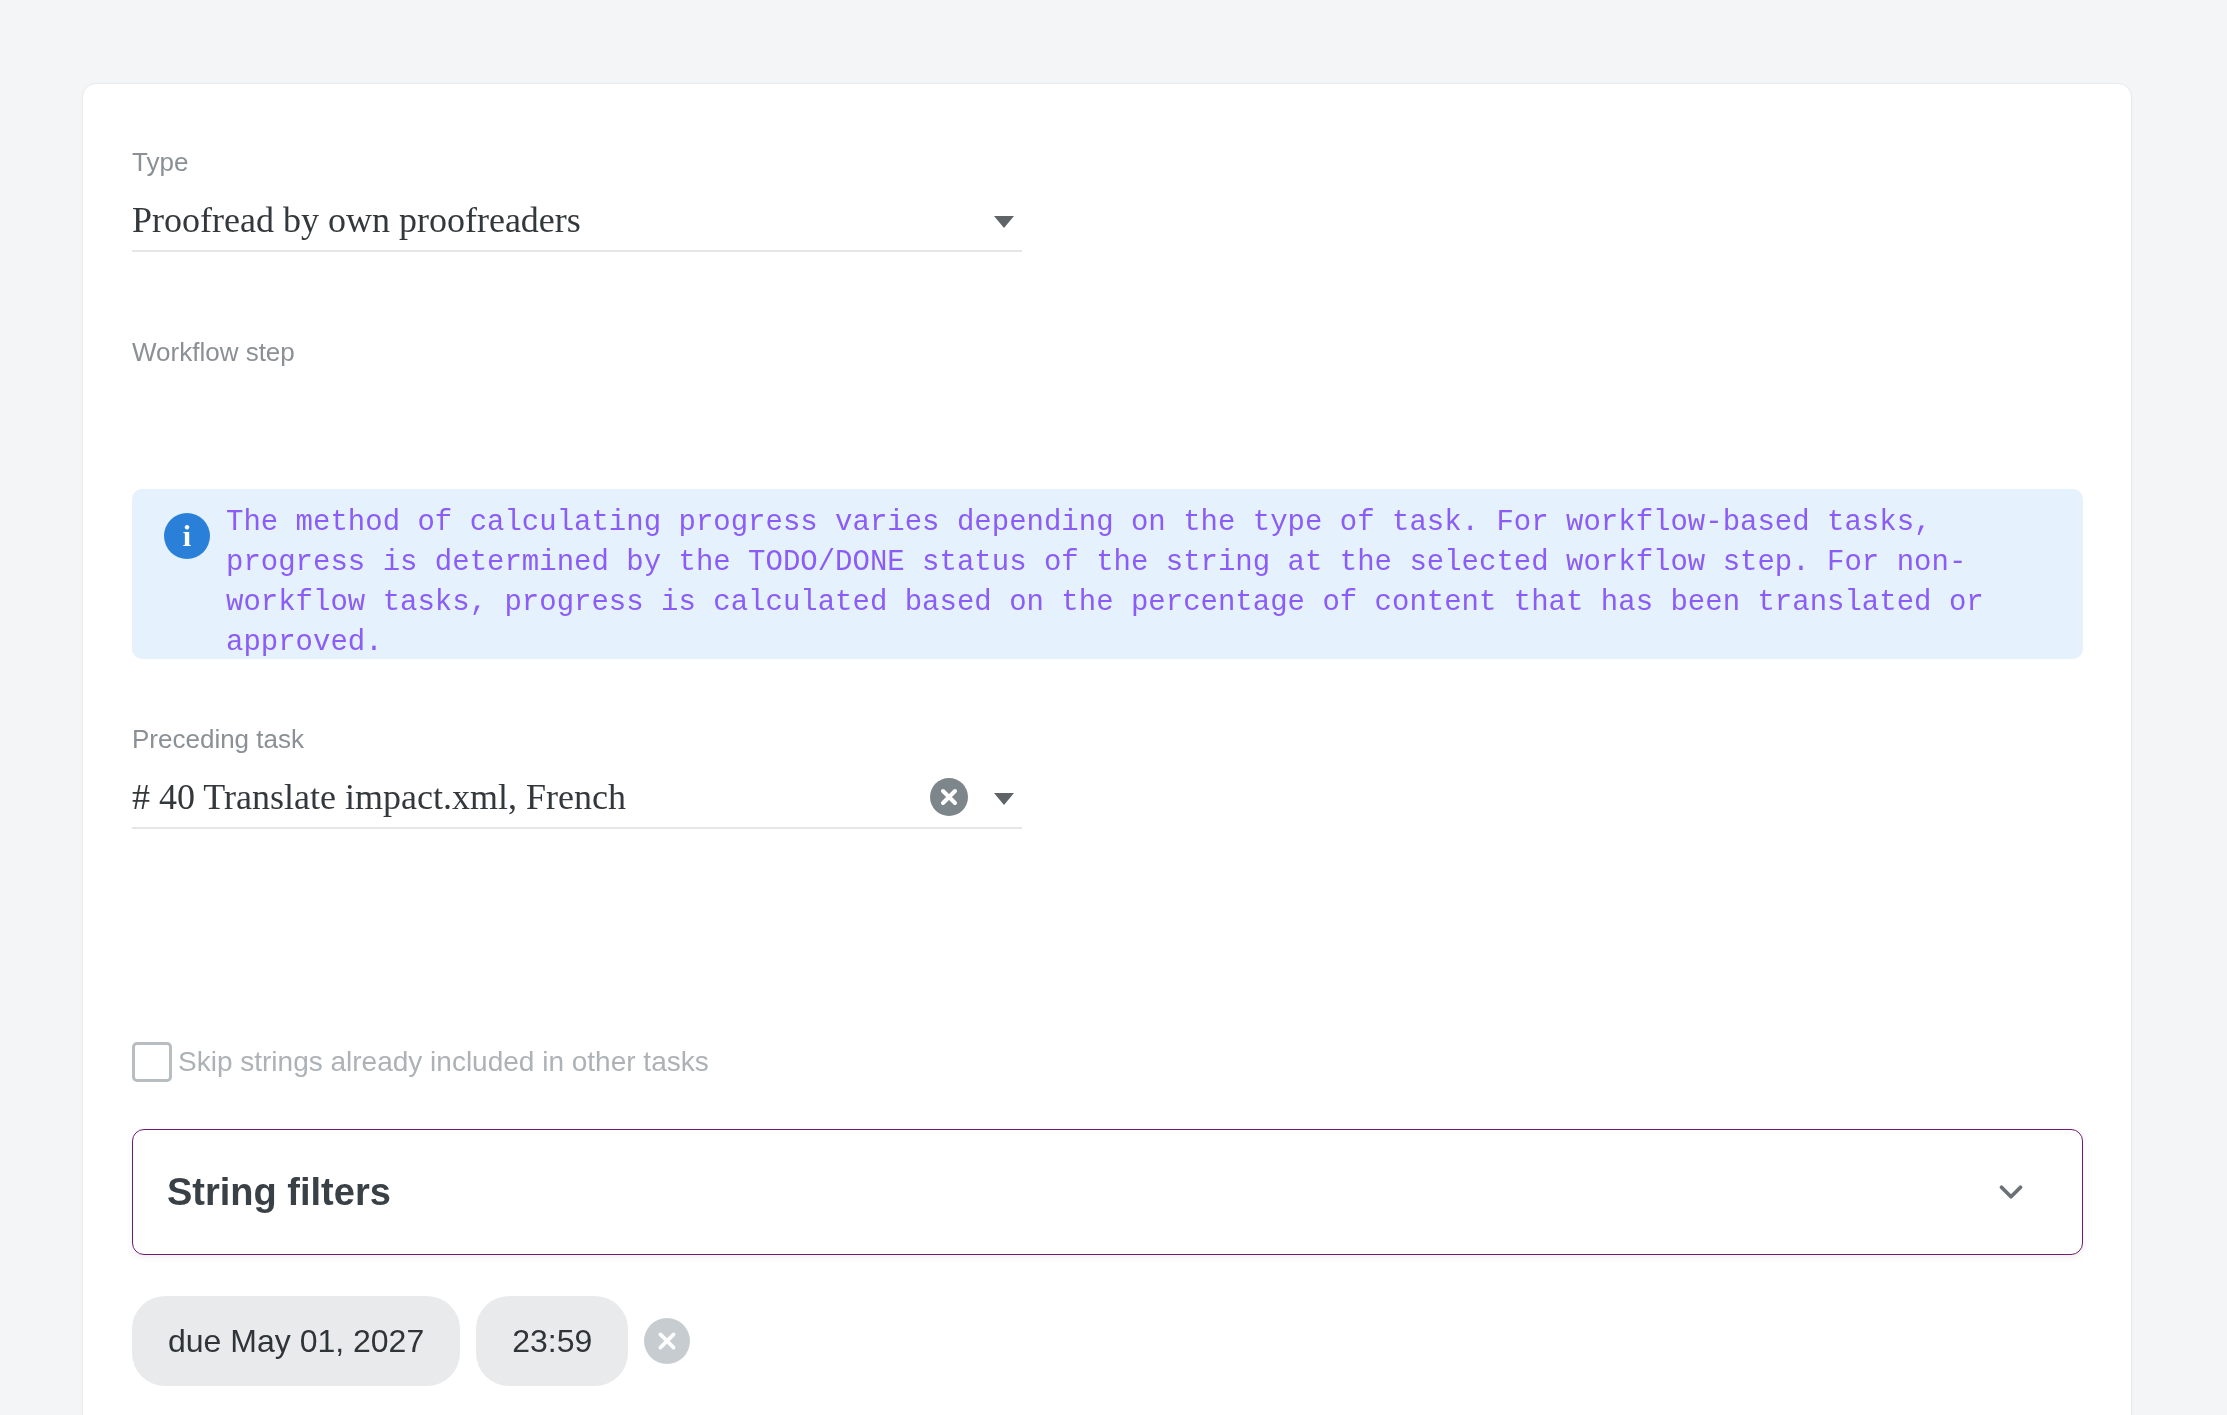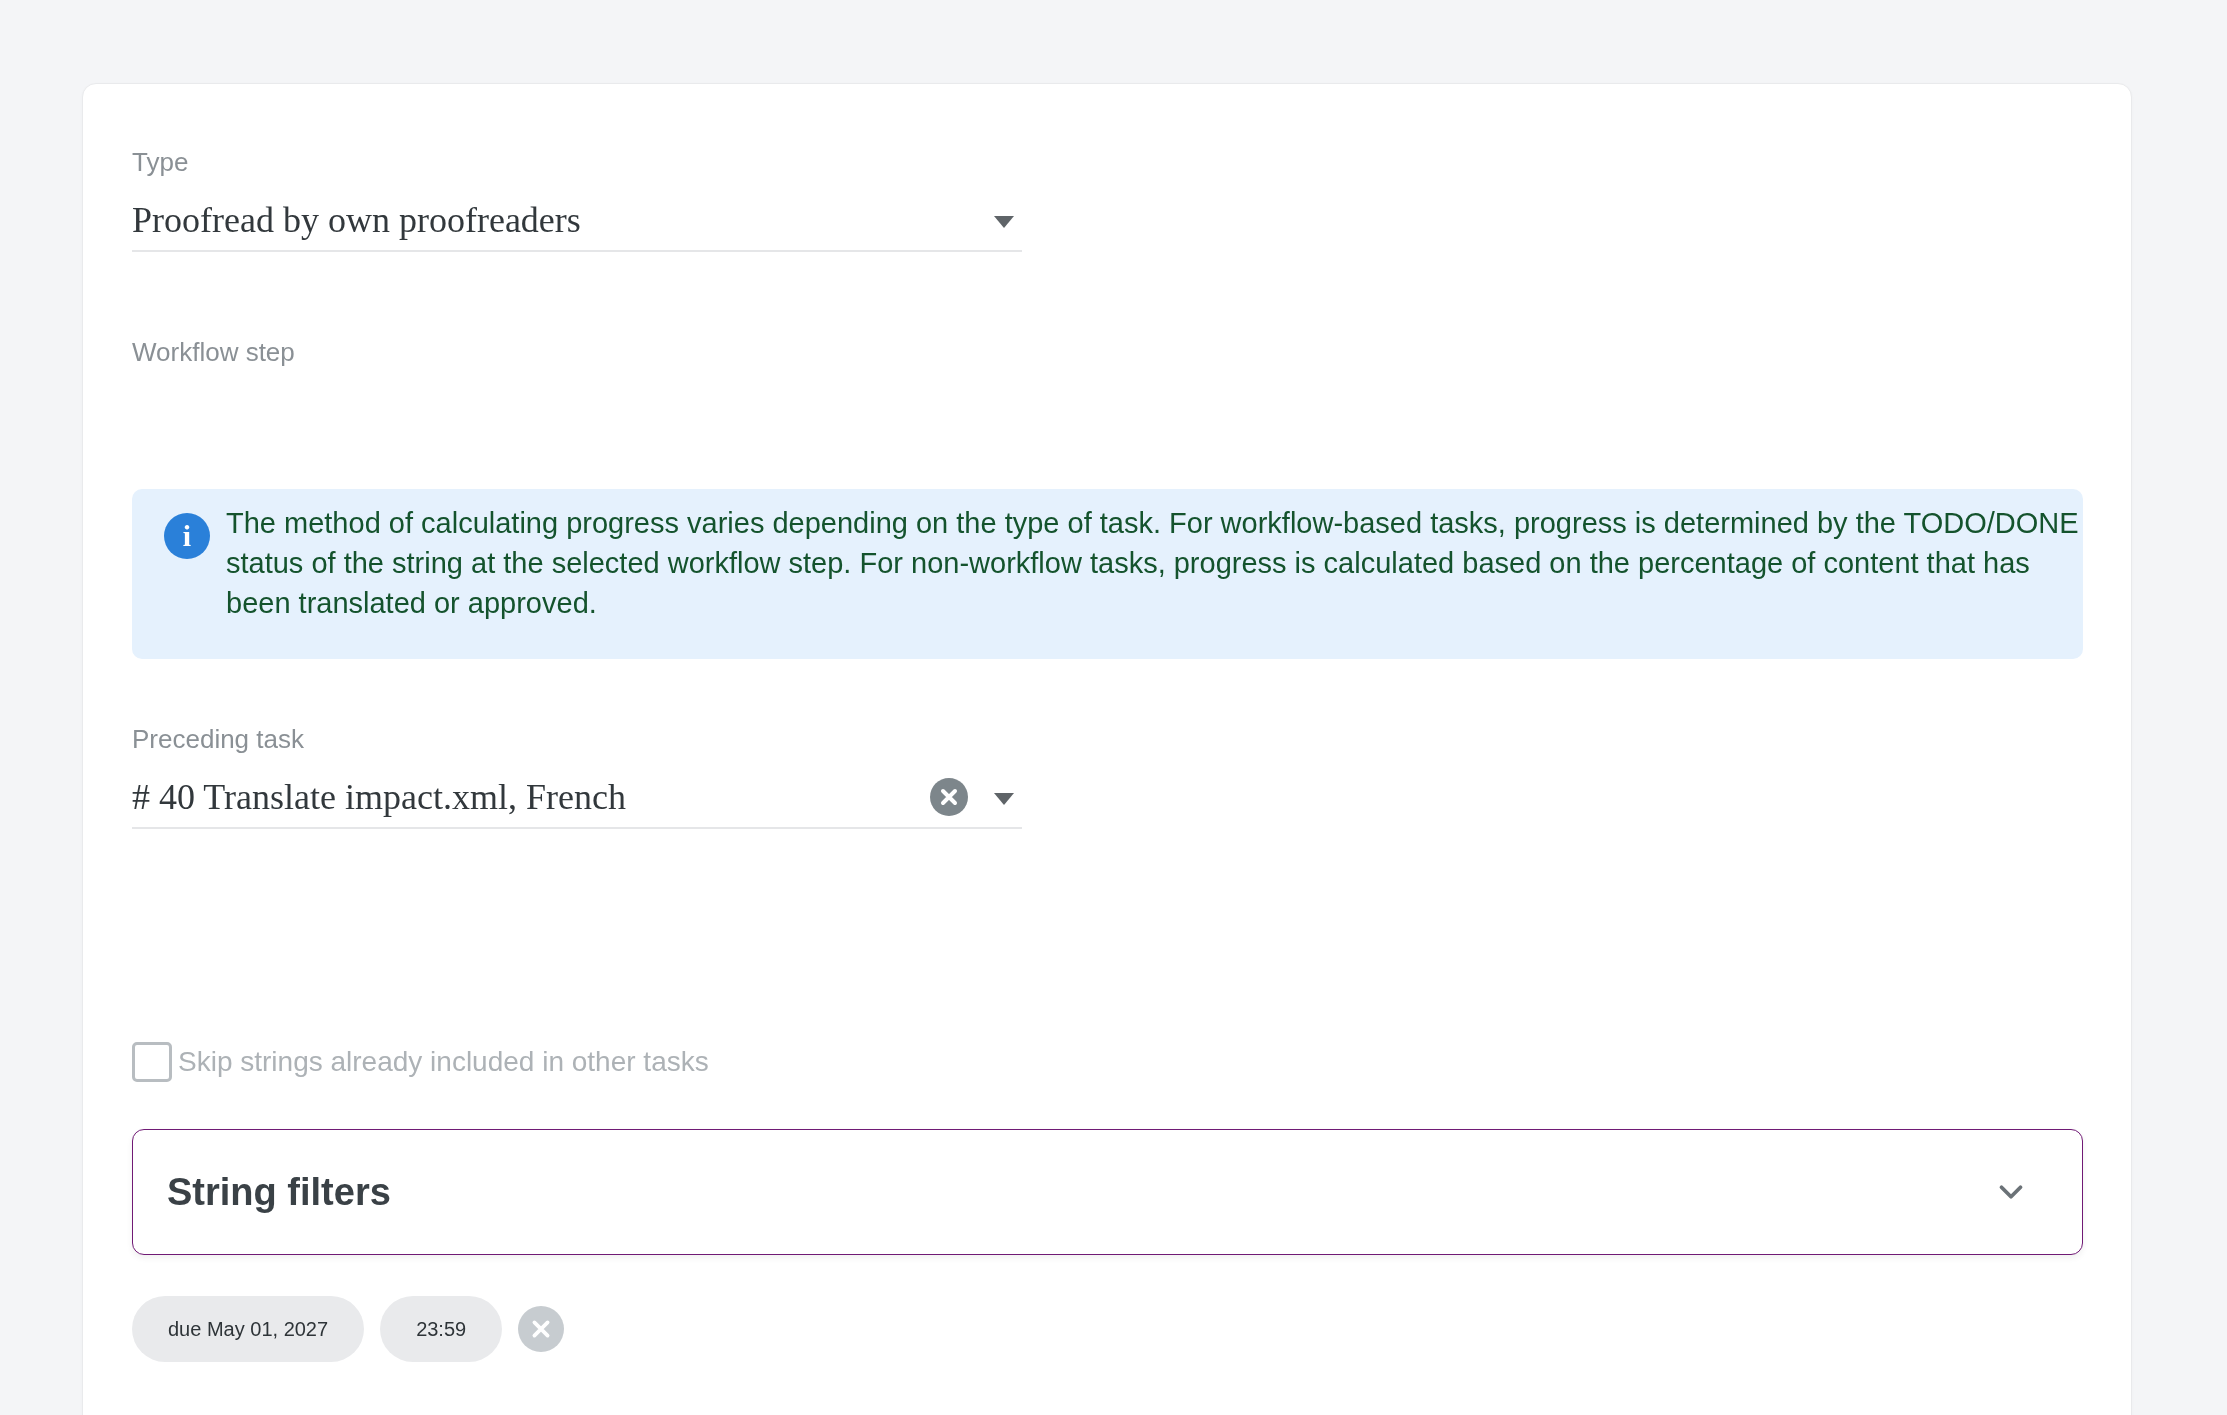--- a/index.html
+++ b/index.html
@@ -102,21 +102,22 @@
     justify-content: center;
     font-family: "Liberation Serif", serif;
   }
   .info-text {
     position: absolute;
     left: 94px;
     top: 14px;
     width: 1860px;
     font-size: 29px;
     line-height: 40px;
-    color: #14532d;
+    color: #8b5cf6;
+    font-family: Liberation Mono, monospace;
   }
 
   
   .helper-text {
     position: absolute;
     left: 49px;
     top: 802px;
     width: 940px;
     font-size: 27px;
     line-height: 36px;
@@ -178,22 +179,22 @@
     top: 1212px;
     display: flex;
     align-items: center;
   }
   .chip {
     height: 66px;
     background: #e9eaec;
     border-radius: 33px;
     display: flex;
     align-items: center;
-    padding: 0 36px;
-    font-size: 20px;
+    padding: 12px 36px;
+    font-size: 32px;
     font-weight: 500;
     color: #2e3438;
     margin-right: 16px;
     cursor: pointer;
     white-space: nowrap;
   }
   .chip-remove {
     width: 46px;
     height: 46px;
     border-radius: 50%;

